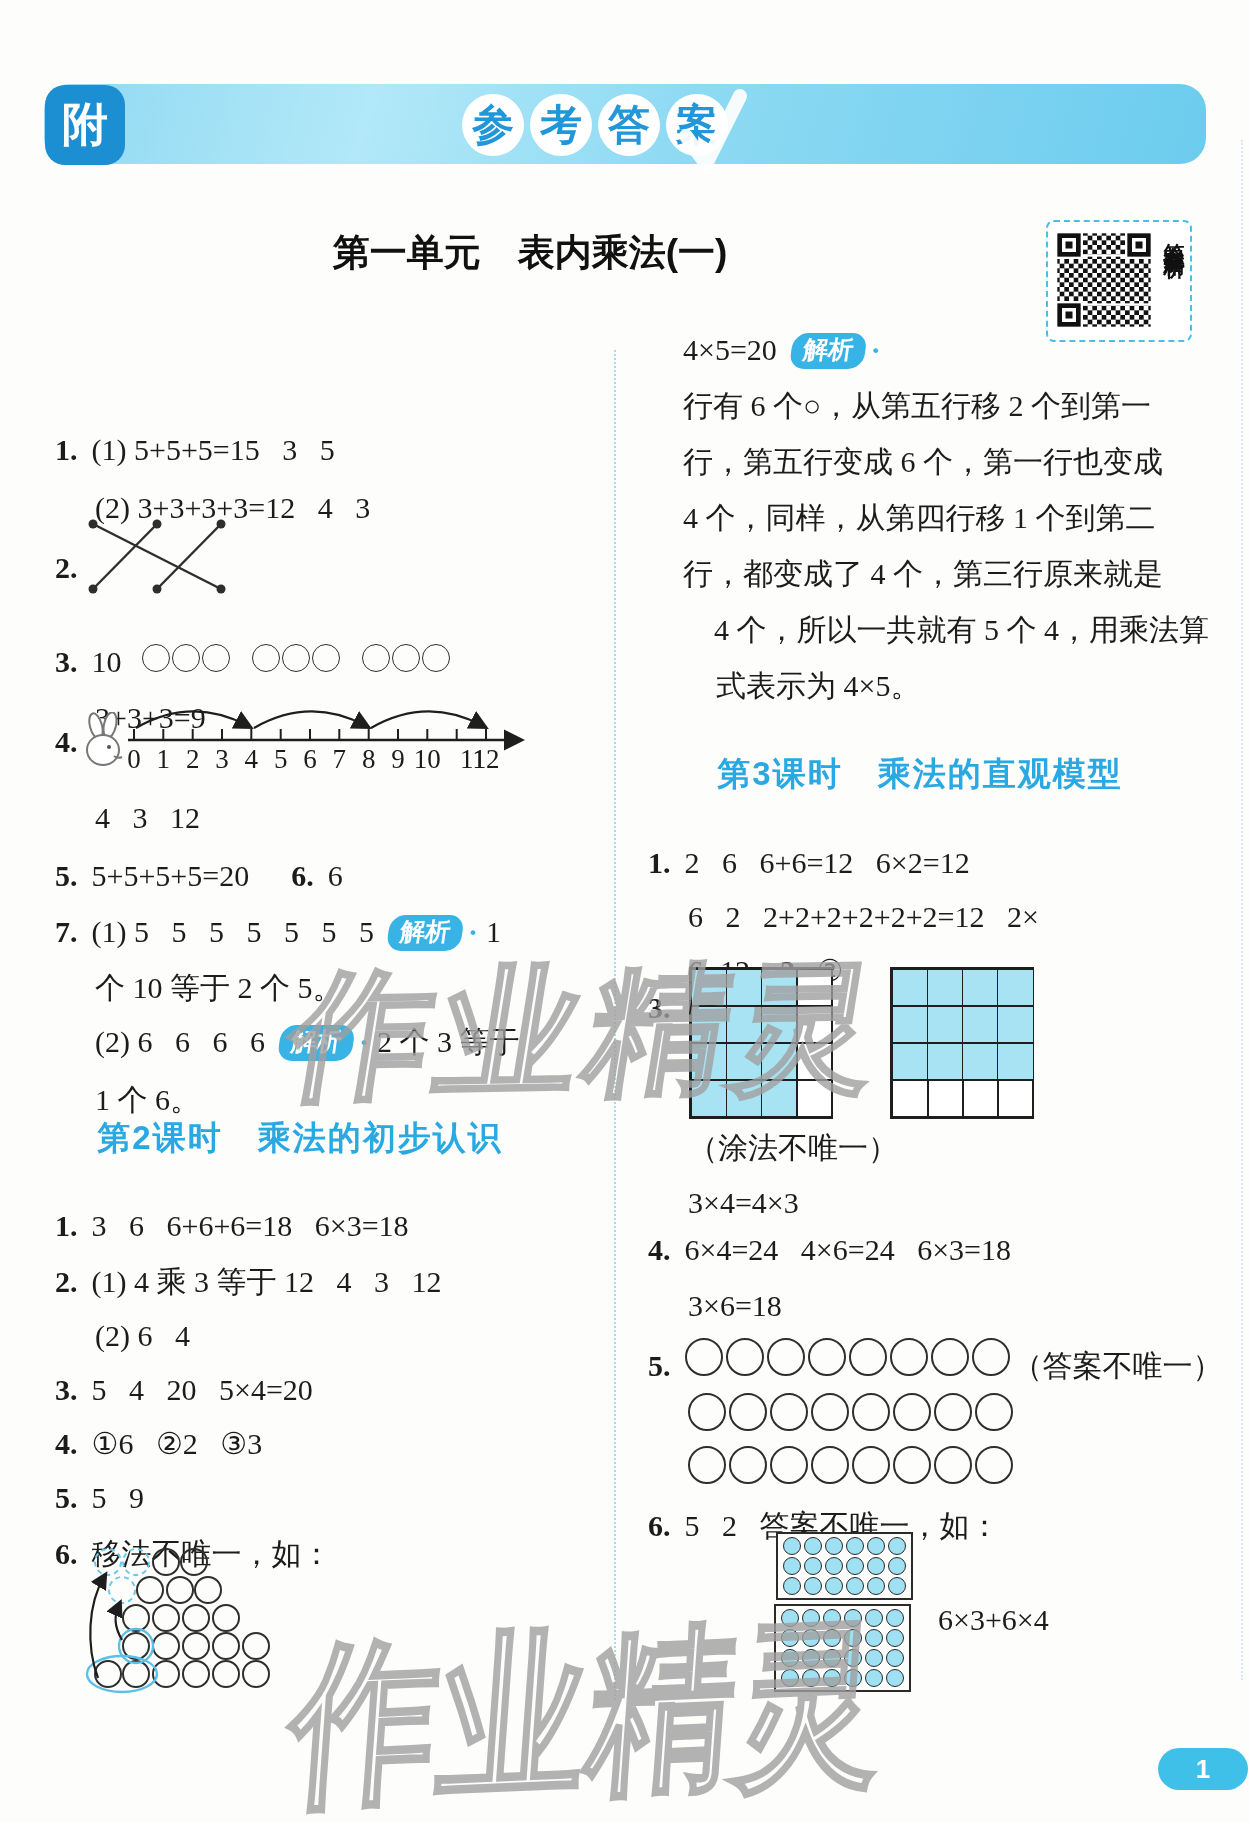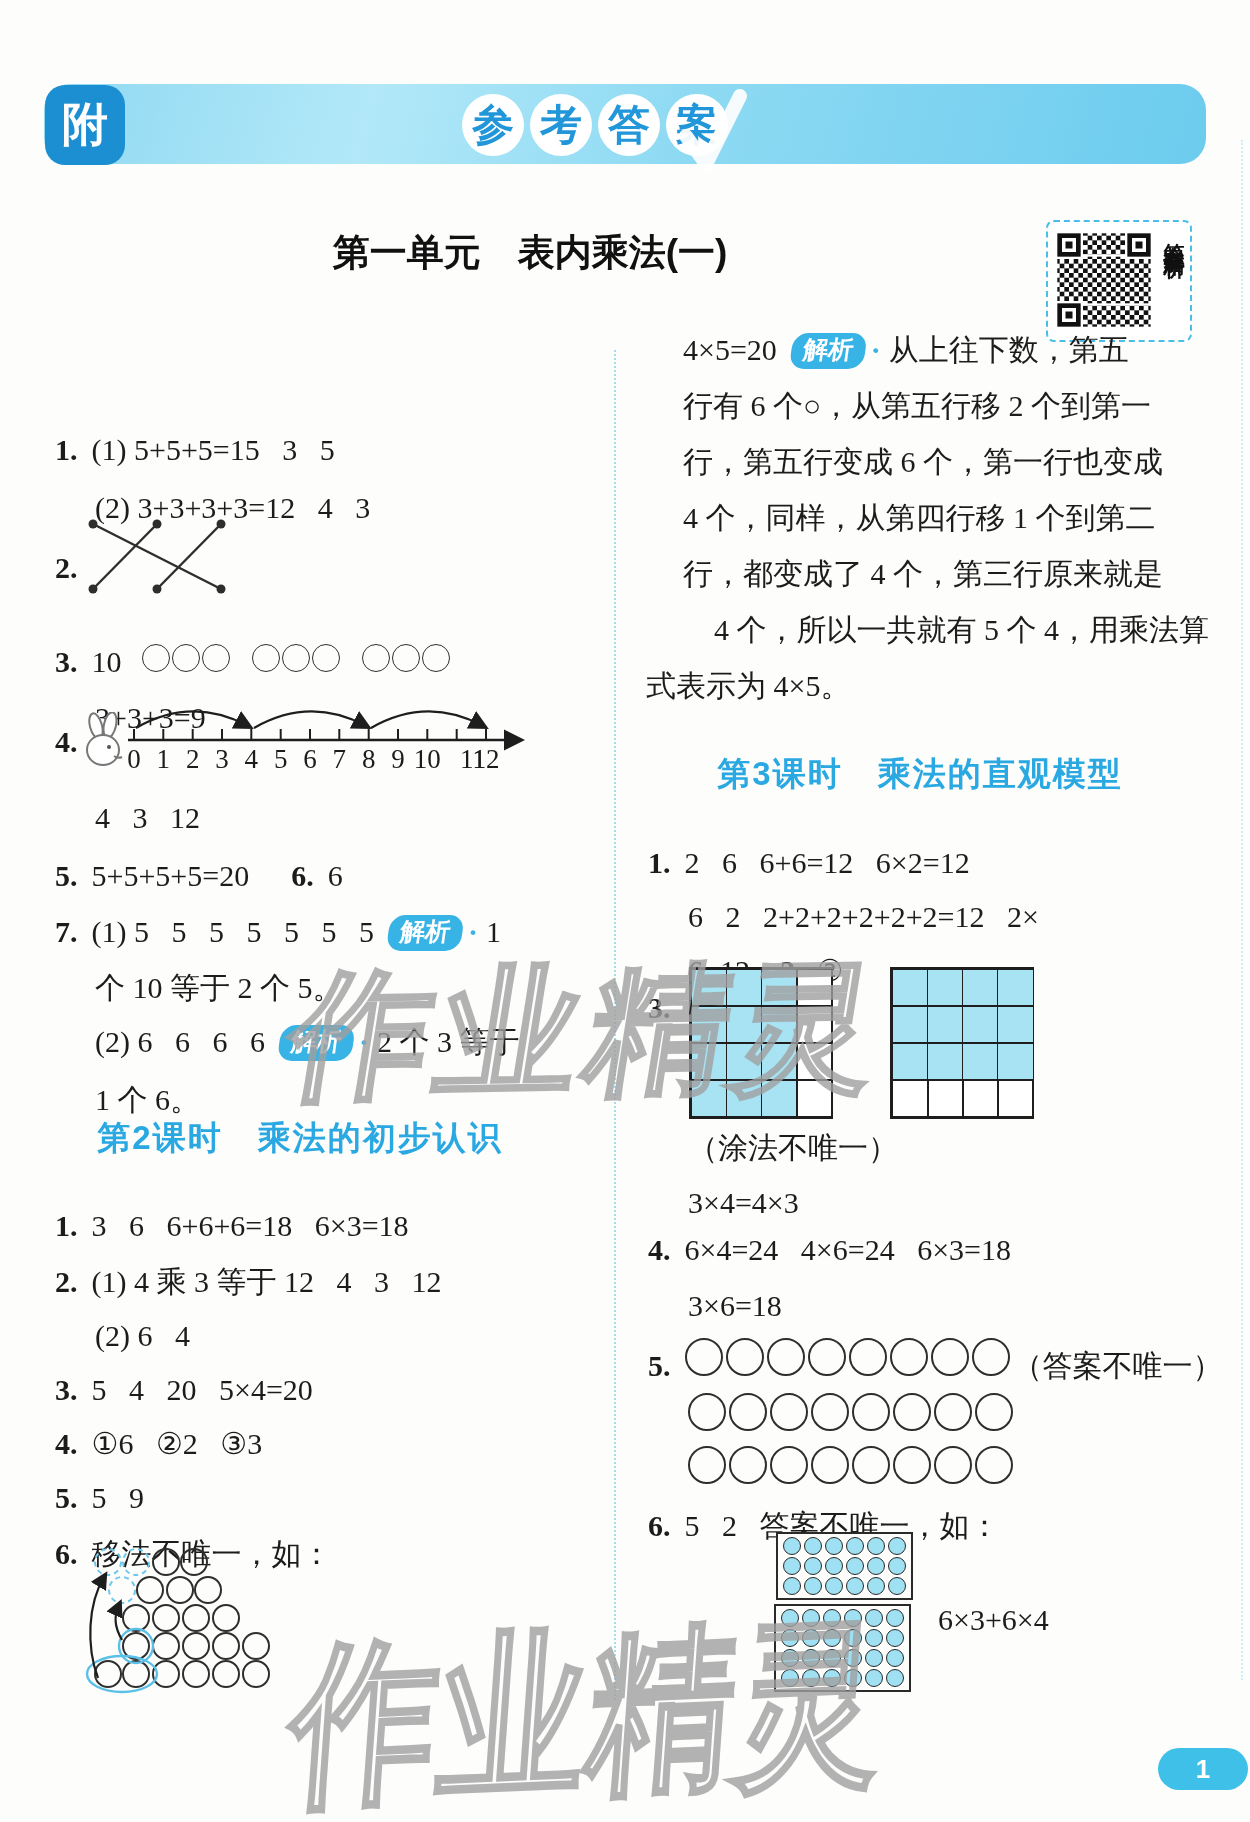--- a/index.html
+++ b/index.html
@@ -315,38 +315,37 @@
     <circle cx="52" cy="100" r="17" fill="none" stroke="#5bc0e8" stroke-width="2.4"></circle>
     <ellipse cx="38" cy="128" rx="35" ry="18" fill="none" stroke="#5bc0e8" stroke-width="2.4"></ellipse>
     <path d="M14 132 C2 100 4 58 20 31" fill="none" stroke="#1e1e1e" stroke-width="2.2" marker-end="url(#arr2)"></path>
     <path d="M38 94 C30 80 30 70 35 59" fill="none" stroke="#1e1e1e" stroke-width="2.2" marker-end="url(#arr2)"></path>
   </svg>
 
   <div class="line" style="left:683px;top:330px">
     <span class="t">4×5=20</span>
     <span class="badge">解析</span>
     <span class="bdot">·</span>
-    <span class="t">从上往下数，第五</span>
   </div>
   <div class="line" style="left:683px;top:386px">
       <span class="t">行有 6 个○，从第五行移 2 个到第一</span>
     </div>
   <div class="line" style="left:683px;top:442px">
       <span class="t">行，第五行变成 6 个，第一行也变成</span>
     </div>
   <div class="line" style="left:683px;top:498px">
       <span class="t">4 个，同样，从第四行移 1 个到第二</span>
     </div>
   <div class="line" style="left:683px;top:554px">
       <span class="t">行，都变成了 4 个，第三行原来就是</span>
     </div>
   <div class="line" style="left:714px;top:610px">
       <span class="t">4 个，所以一共就有 5 个 4，用乘法算</span>
     </div>
-  <div class="line" style="left:646px;top:666px">
+  <div class="line" style="left:716px;top:666px">
       <span class="t">式表示为 4×5。</span>
     </div>
 
   <div class="heading" style="left:640px;top:752px;width:560px">第3课时　乘法的直观模型</div>
 
   <div class="line" style="left:648px;top:843px">
     <b class="num">1.</b>
     <span class="t">2   6   6+6=12   6×2=12</span>
   </div>
   <div class="line" style="left:688px;top:897px">

